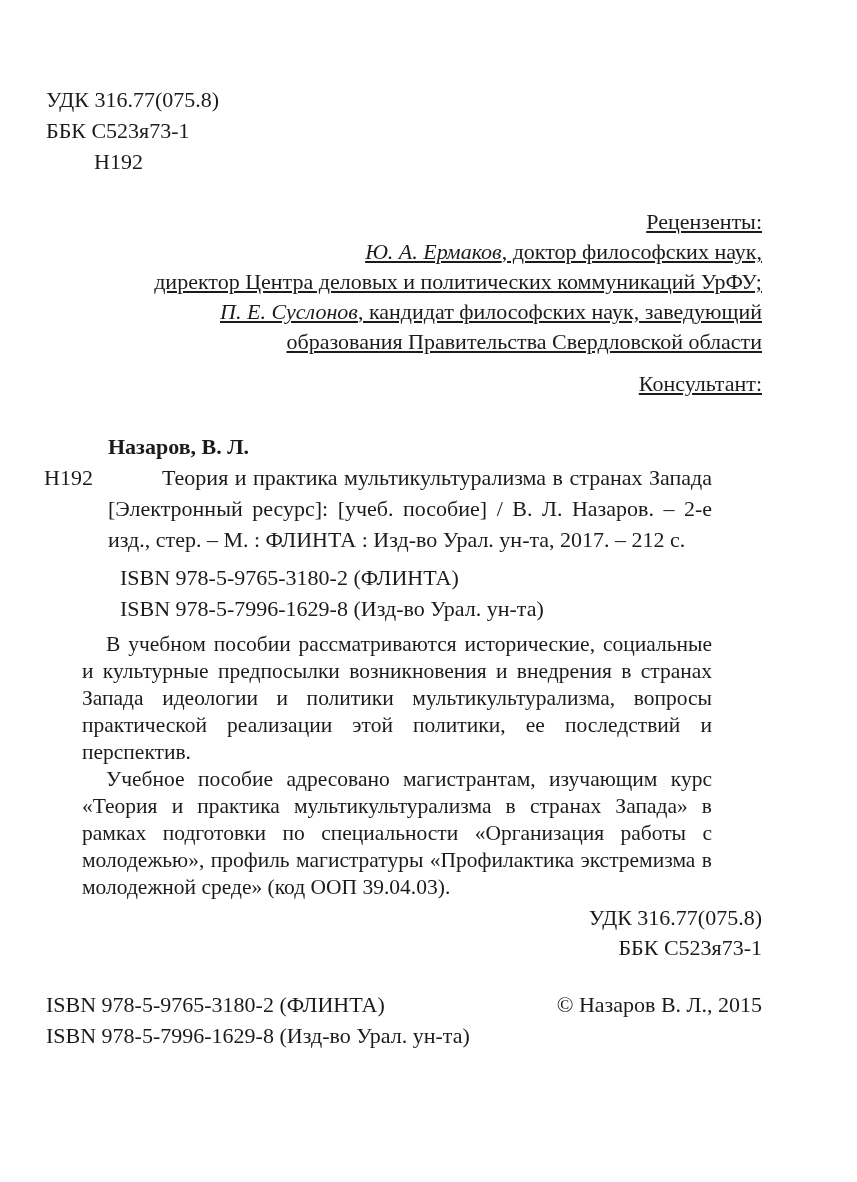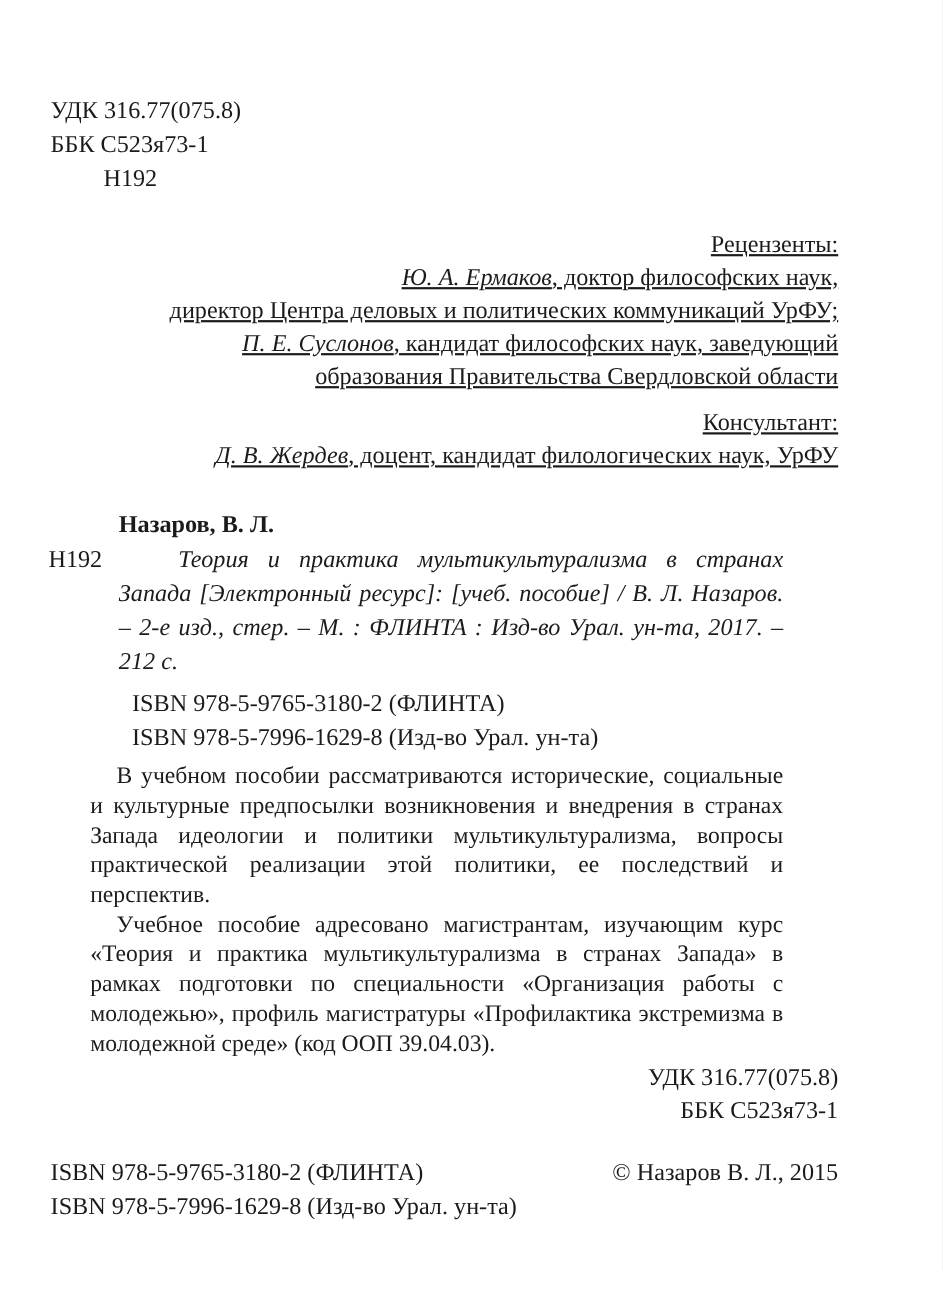--- a/index.html
+++ b/index.html
@@ -38,21 +38,20 @@
   .catalog-code {
     position: absolute;
     left: -2px;
     top: 0;
   }
   .catalog-desc {
     margin-left: 62px;
     width: 604px;
     text-align: justify;
     text-indent: 54px;
-    font-style: italic;
   }
   .isbn-block {
     margin-top: 7px;
     margin-left: 74px;
   }
 
   .annotation {
     margin-top: 7px;
     margin-left: 36px;
     width: 630px;
@@ -94,21 +93,20 @@
   <div class="centered-block reviewers">
     <div>Рецензенты:</div>
     <div><em>Ю. А. Ермаков</em><span>, доктор философских наук,</span></div>
     <div>директор Центра деловых и политических коммуникаций УрФУ;</div>
     <div><em>П. Е. Суслонов</em><span>, кандидат философских наук, заведующий</span></div>
     <div>образования Правительства Свердловской области</div>
   </div>
 
   <div class="centered-block consultant">
     <div>Консультант:</div>
-    <div><em>Д. В. Жердев</em><span>, доцент, кандидат филологических наук, УрФУ</span></div>
   </div>
 
   <div class="catalog">
     <div class="catalog-author">Назаров, В. Л.</div>
     <div class="catalog-entry">
       <div class="catalog-code">Н192</div>
       <div class="catalog-desc">Теория и практика мультикультурализма в странах Запада [Электронный ресурс]: [учеб. пособие] / В. Л. Назаров. – 2-е изд., стер. – М. : ФЛИНТА : Изд-во Урал. ун-та, 2017. – 212 с.</div>
     </div>
     <div class="isbn-block">
       <div>ISBN 978-5-9765-3180-2 (ФЛИНТА)</div>

